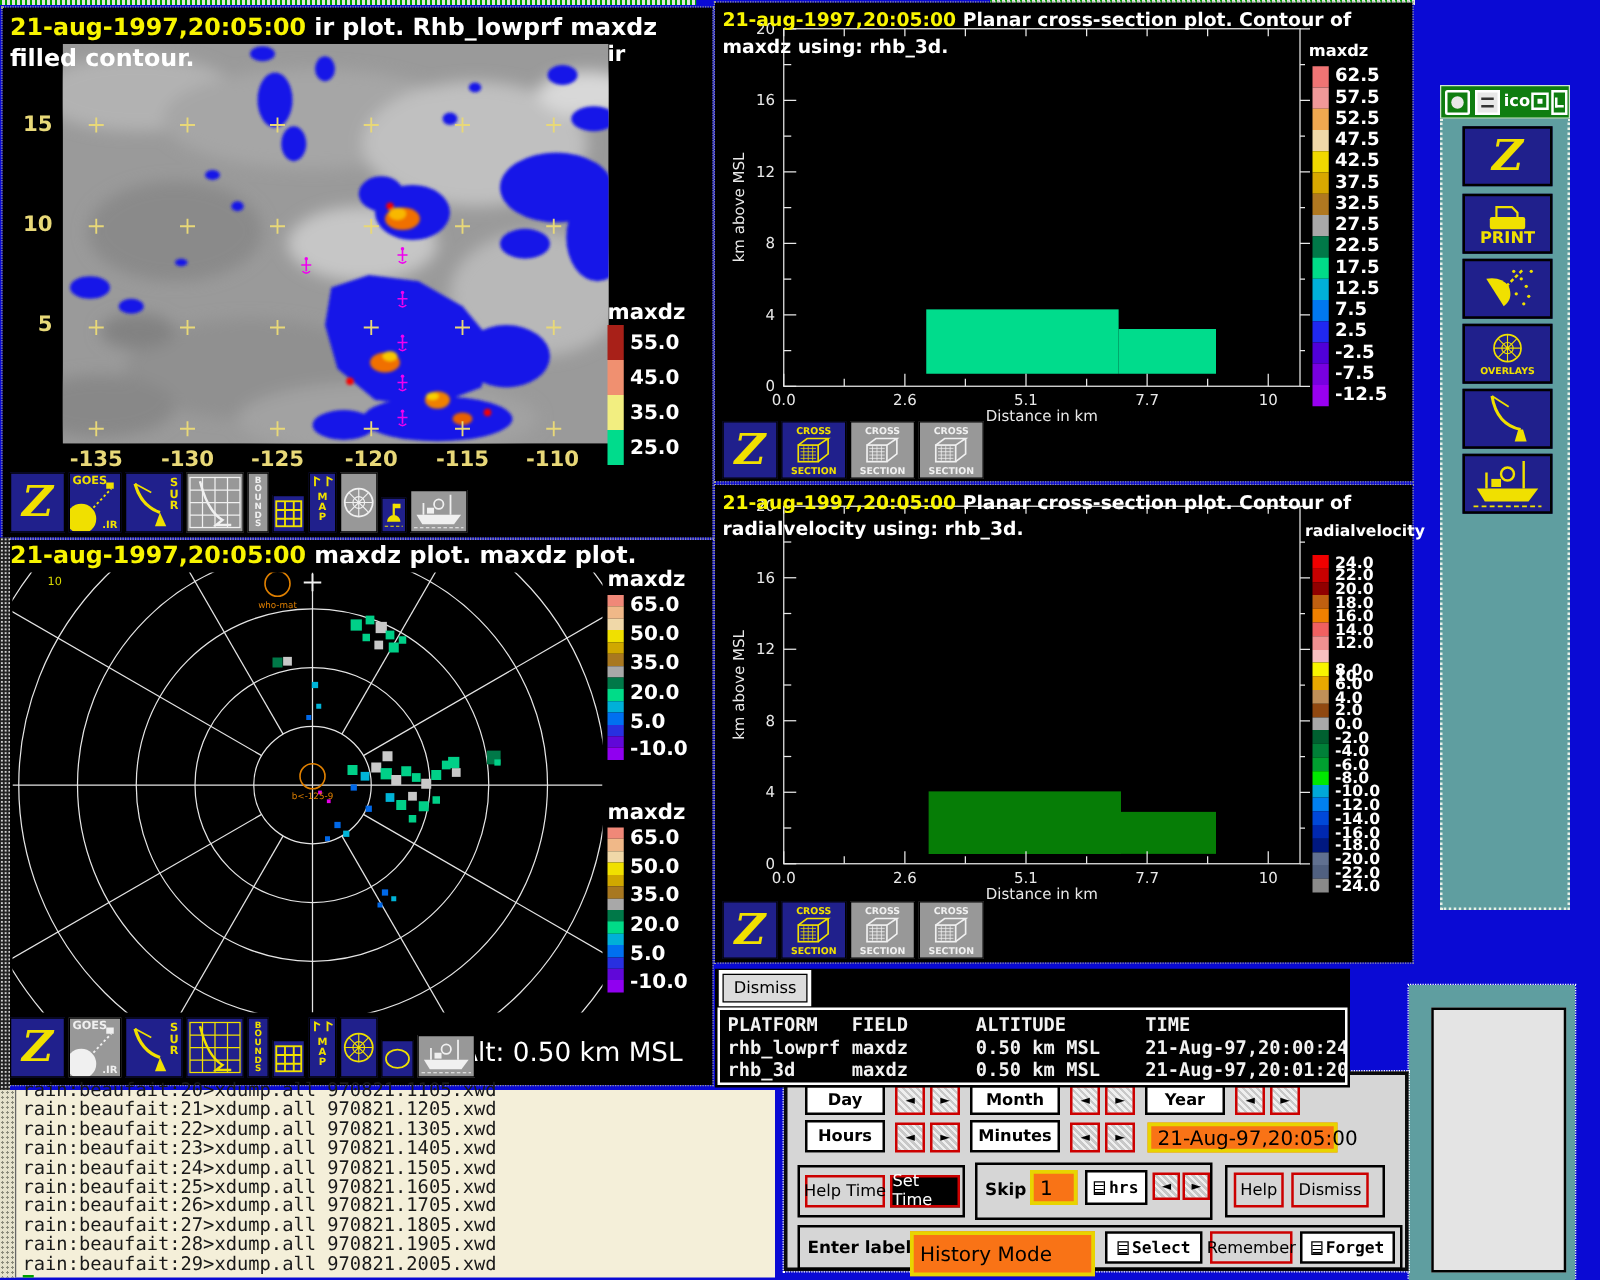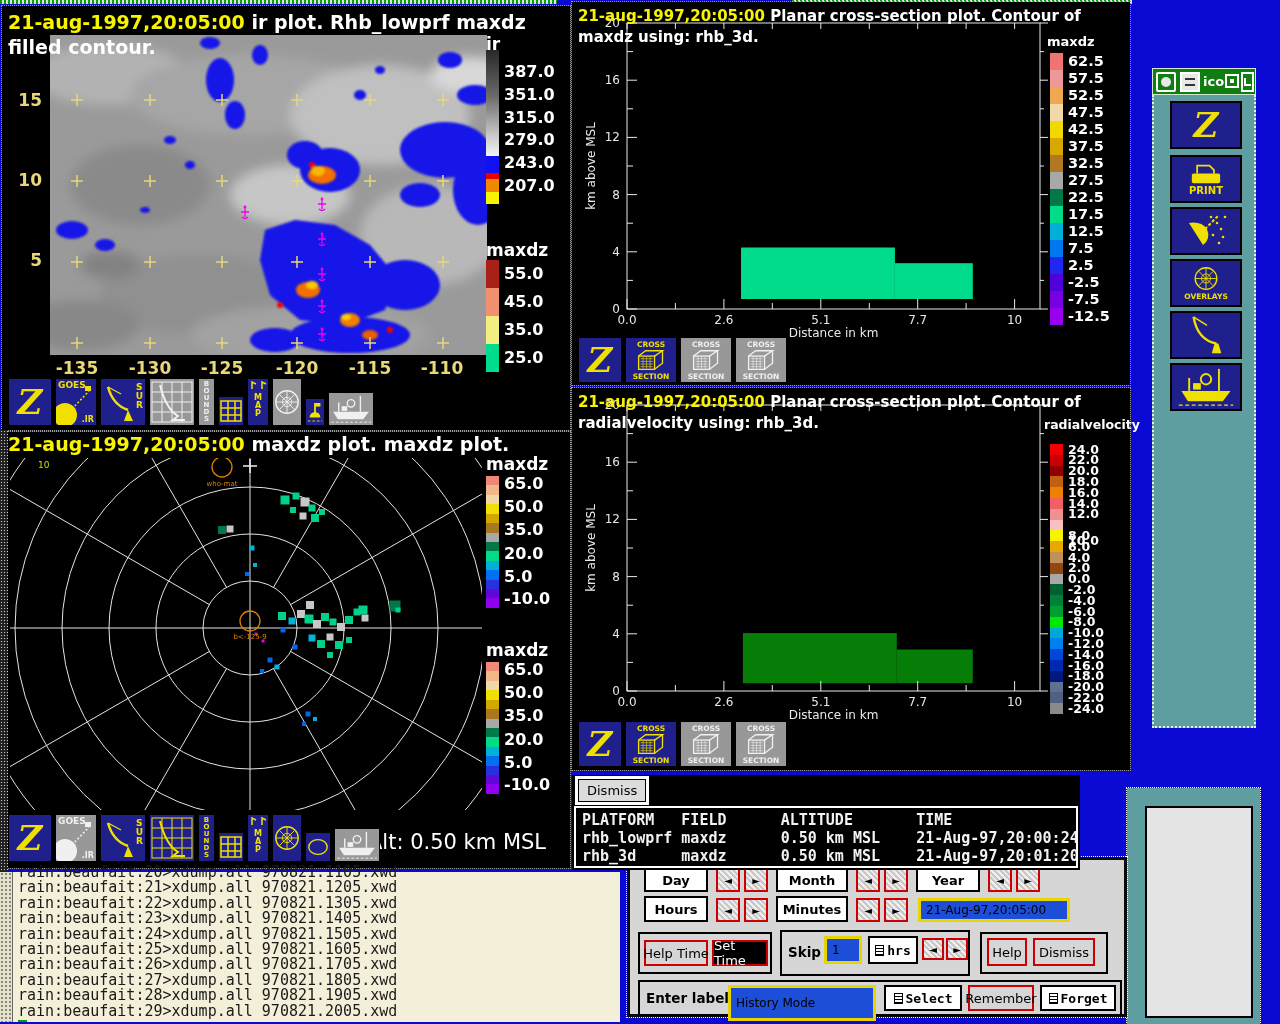--- a/index.html
+++ b/index.html
@@ -44,21 +44,21 @@
 .dismiss-btn{position:absolute;left:6px;top:4px;padding:3px 8px;background:#dcdcdc;border:1px solid #000;box-shadow:0 0 0 3px #fff;font-size:13px;color:#000;cursor:pointer}
 #ptable{position:absolute;left:2px;top:31px;width:504px;height:62px;border:2px solid #fff;background:#000;padding:3px 6px;overflow:hidden}
 #ptable pre{font-family:"DejaVu Sans Mono",monospace;font-size:15px;font-weight:bold;line-height:18px;color:#f2f2f2}
 
 #time-dialog{position:absolute;left:627px;top:857px;width:500px;height:160px;background:#d6d6d6;border:3px solid #0a0a0a;outline:1px dotted #fff;z-index:5}
 .dlg-btn{position:absolute;background:#fff;border:2px solid #000;color:#000;font-size:13px;font-weight:bold;display:flex;align-items:center;justify-content:center;cursor:pointer}
 .red-btn{position:absolute;background:#d6d6d6;border:2px solid #cc0000;color:#000;font-size:13px;display:flex;align-items:center;justify-content:center;cursor:pointer;white-space:nowrap}
 .inv-btn{position:absolute;background:#000;border:2px solid #cc0000;color:#fff;font-size:13px;display:flex;align-items:center;justify-content:center;cursor:pointer}
 .arr{position:absolute;width:24px;height:24px;border:2px solid #cc0000;background-image:repeating-linear-gradient(45deg,#c8c8c8 0 2px,#efefef 2px 4px);color:#000;font-size:10px;display:flex;align-items:center;justify-content:center;cursor:pointer}
 .arr:before{content:attr(data-glyph)}
-.yfield{position:absolute;background:#1d4ed8;border:3px solid #e8d400;color:#000;display:flex;align-items:center;padding-left:5px;font-size:12px;white-space:nowrap;cursor:text}
+.yfield{position:absolute;background:#f97316;border:3px solid #e8d400;color:#000;display:flex;align-items:center;padding-left:5px;font-size:16px;white-space:nowrap;cursor:text}
 .gbox{position:absolute;border:2px solid #000}
 .dlabel{position:absolute;font-size:13.5px;font-weight:bold;color:#000;white-space:nowrap}
 .mono-btn{position:absolute;background:#fff;border:2px solid #000;color:#000;font-family:"DejaVu Sans Mono",monospace;font-weight:bold;font-size:13px;display:flex;align-items:center;justify-content:center;gap:3px;cursor:pointer}
 .micon{display:inline-block;width:9px;height:11px;border:1px solid #000;background-image:repeating-linear-gradient(0deg,#000 0 1px,#fff 1px 3px)}
 
 #icon-panel{position:absolute;left:1152px;top:68px;width:104px;height:660px;z-index:2}
 #icon-panel .ttl{position:absolute;left:0;top:0;width:104px;height:27px;background:#0f7d10;border:1px solid #cfe8cf}
 #icon-panel .body{position:absolute;left:0;top:27px;width:104px;height:633px;background:#5f9ea0;border:2px dotted #e8f0e8;border-top:none}
 .pbtn{position:absolute;border:2px solid #fff;background:#0f7d10;cursor:pointer;display:flex;align-items:center;justify-content:center}
 .pttl-text{position:absolute;left:50px;top:5px;color:#fff;font-size:13px;font-weight:bold}
@@ -202,31 +202,20 @@
     </div>
   <div id="ir-lon">
       <div class="axlab" style="left: 47px; top: 352px; width: 56px; text-align: center;">-135</div>
       <div class="axlab" style="left: 120px; top: 352px; width: 56px; text-align: center;">-130</div>
       <div class="axlab" style="left: 192px; top: 352px; width: 56px; text-align: center;">-125</div>
       <div class="axlab" style="left: 267px; top: 352px; width: 56px; text-align: center;">-120</div>
       <div class="axlab" style="left: 340px; top: 352px; width: 56px; text-align: center;">-115</div>
       <div class="axlab" style="left: 412px; top: 352px; width: 56px; text-align: center;">-110</div>
     </div>
   <div class="cblabel" style="left:484px;top:28px;font-size:17px">ir</div>
-  <div class="cb" id="cb-ir-grad" style="left:484px;top:44px;width:90px;height:154px">
-      <div class="cb-sw" style="height:154px;background:linear-gradient(to bottom,#282828 0%,#6a6a6a 30%,#c8c8c8 55%,#f4f4f4 69%,#1010f0 69%,#1010f0 80%,#e80000 80%,#e80000 84%,#f08800 84%,#f08800 92%,#f8f400 92%,#f8f400 100%)"></div>
-      <div class="cb-lb" style="font-size:16px">
-        <div style="top:12.021999999999998px">387.0</div>
-        <div style="top:34.967999999999996px">351.0</div>
-        <div style="top:58.068px">315.0</div>
-        <div style="top:79.93599999999999px">279.0</div>
-        <div style="top:103.036px">243.0</div>
-        <div style="top:125.982px">207.0</div>
-      </div>
-    </div>
   <div class="cblabel" style="left:484px;top:234px;font-size:17px">maxdz</div>
   <div class="cb" id="cb-ir-maxdz" style="left:484px;top:254px;width:90px;height:120px">
       <div class="cb-sw">
         <div style="height:28px;background:#a82018"></div>
         <div style="height:28px;background:#f09070"></div>
         <div style="height:28px;background:#f2ee80"></div>
         <div style="height:28px;background:#00dc8c"></div>
       </div>
       <div class="cb-lb" style="font-size:16px">
         <div style="top:4.08px">55.0</div>
@@ -881,21 +870,21 @@
   <div class="body">
       <div id="panel-icons">
         <div class="picon" style="top: 6px;">
           <span class="zg">Z</span>
         </div>
         <div class="picon" style="top: 60px;">
           <svg viewBox="0 0 40 26" style="width:36px;height:23px">
             <path d="M10 12 V3 h14 l5 5 v4" fill="none" stroke="currentColor" stroke-width="2"></path>
             <rect x="4" y="12" width="32" height="11" rx="2" fill="currentColor"></rect>
           </svg>
-          <span class="cs1" style="font-size:10px">PRINT</span>
+          <span class="cs1" style="font-size:13px">PRINT</span>
         </div>
         <div class="picon" style="top: 112px;">
           <svg class="full" viewBox="0 0 46 44">
             <path d="M6 14 L20 36 Q28 30 24 20 Q18 12 6 14 Z" fill="currentColor"></path>
             <line x1="22" y1="20" x2="36" y2="6" stroke="currentColor" stroke-width="2" stroke-dasharray="3 2"></line>
             <circle cx="34" cy="14" r="1.3" fill="currentColor"></circle>
             <circle cx="38" cy="20" r="1.3" fill="currentColor"></circle>
             <circle cx="30" cy="26" r="1.3" fill="currentColor"></circle>
             <circle cx="40" cy="28" r="1.3" fill="currentColor"></circle>
             <circle cx="36" cy="34" r="1.3" fill="currentColor"></circle>

